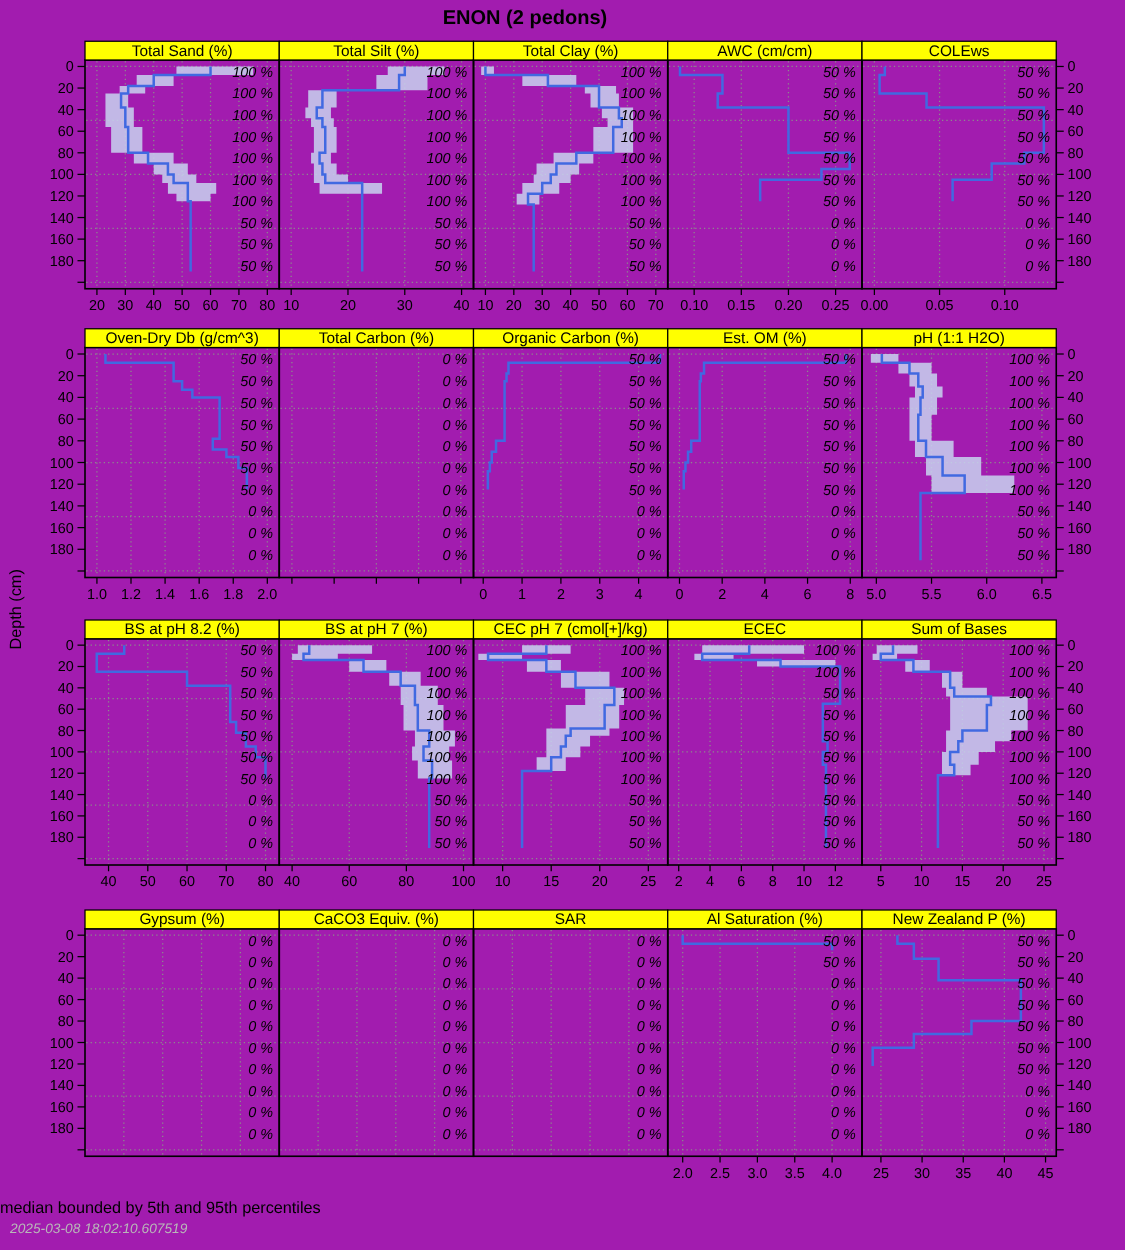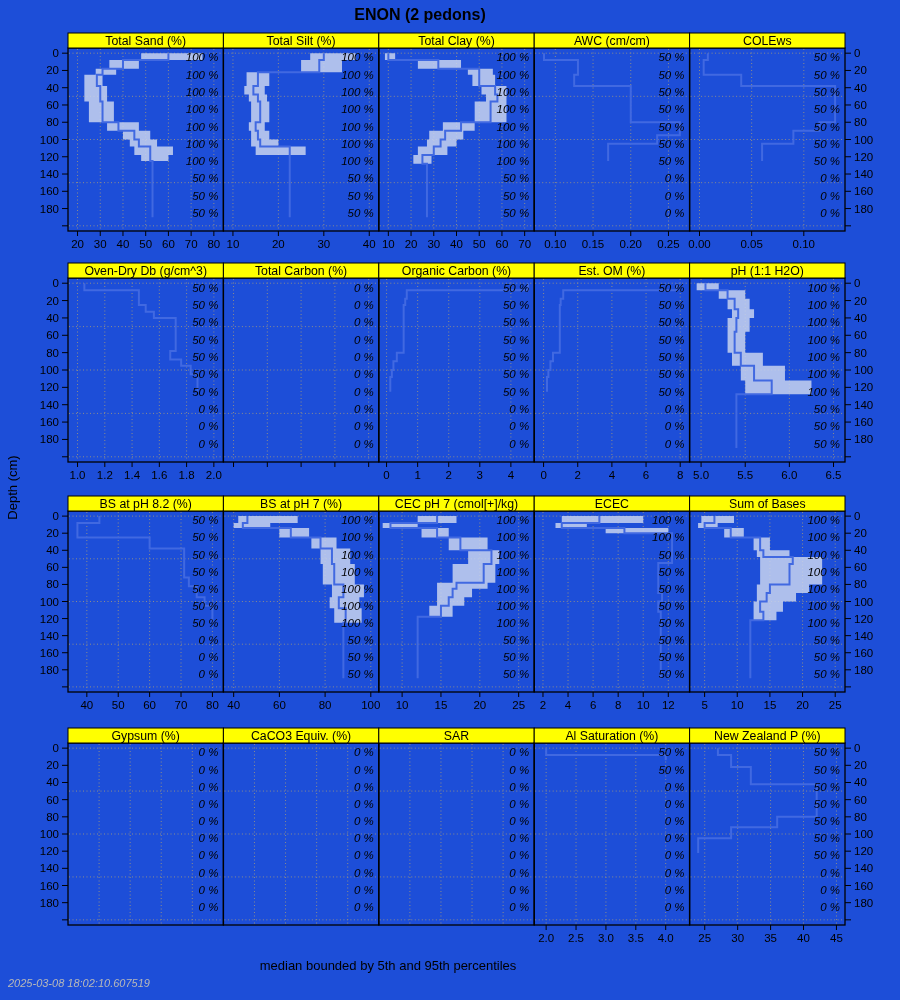--- a/index.html
+++ b/index.html
@@ -1,22 +1,22 @@
 <!DOCTYPE html>
 <html><head>
 <meta charset="utf-8">
 <style>
   html,body{margin:0;padding:0;background:#fff;}
-  .figure{position:relative;width:900px;height:1000px;background:#1d4ed8;
+  .figure{position:relative;width:900px;height:1000px;background:#a21caf;
           font-family:"Liberation Sans", sans-serif;overflow:hidden;}
   .title{position:absolute;top:6px;left:0;width:840px;text-align:center;
          font-size:16px;font-weight:bold;color:#000;}
   .ylab{position:absolute;left:-58px;top:480px;width:140px;text-align:center;
         font-size:13px;color:#000;transform:rotate(-90deg);}
-  .footer{position:absolute;top:958px;left:0;width:776px;text-align:center;
+  .footer{position:absolute;top:958px;left:0;width:776px;text-align:left;
           font-size:13px;color:#000;}
   .stamp{position:absolute;top:977px;left:8px;font-size:11px;color:#b8b8b8;
          font-style:italic;}
   svg{position:absolute;top:0;left:0;}
 </style>
 </head>
 <body>
 
 <div class="figure">
   <div class="title">ENON (2 pedons)</div>

